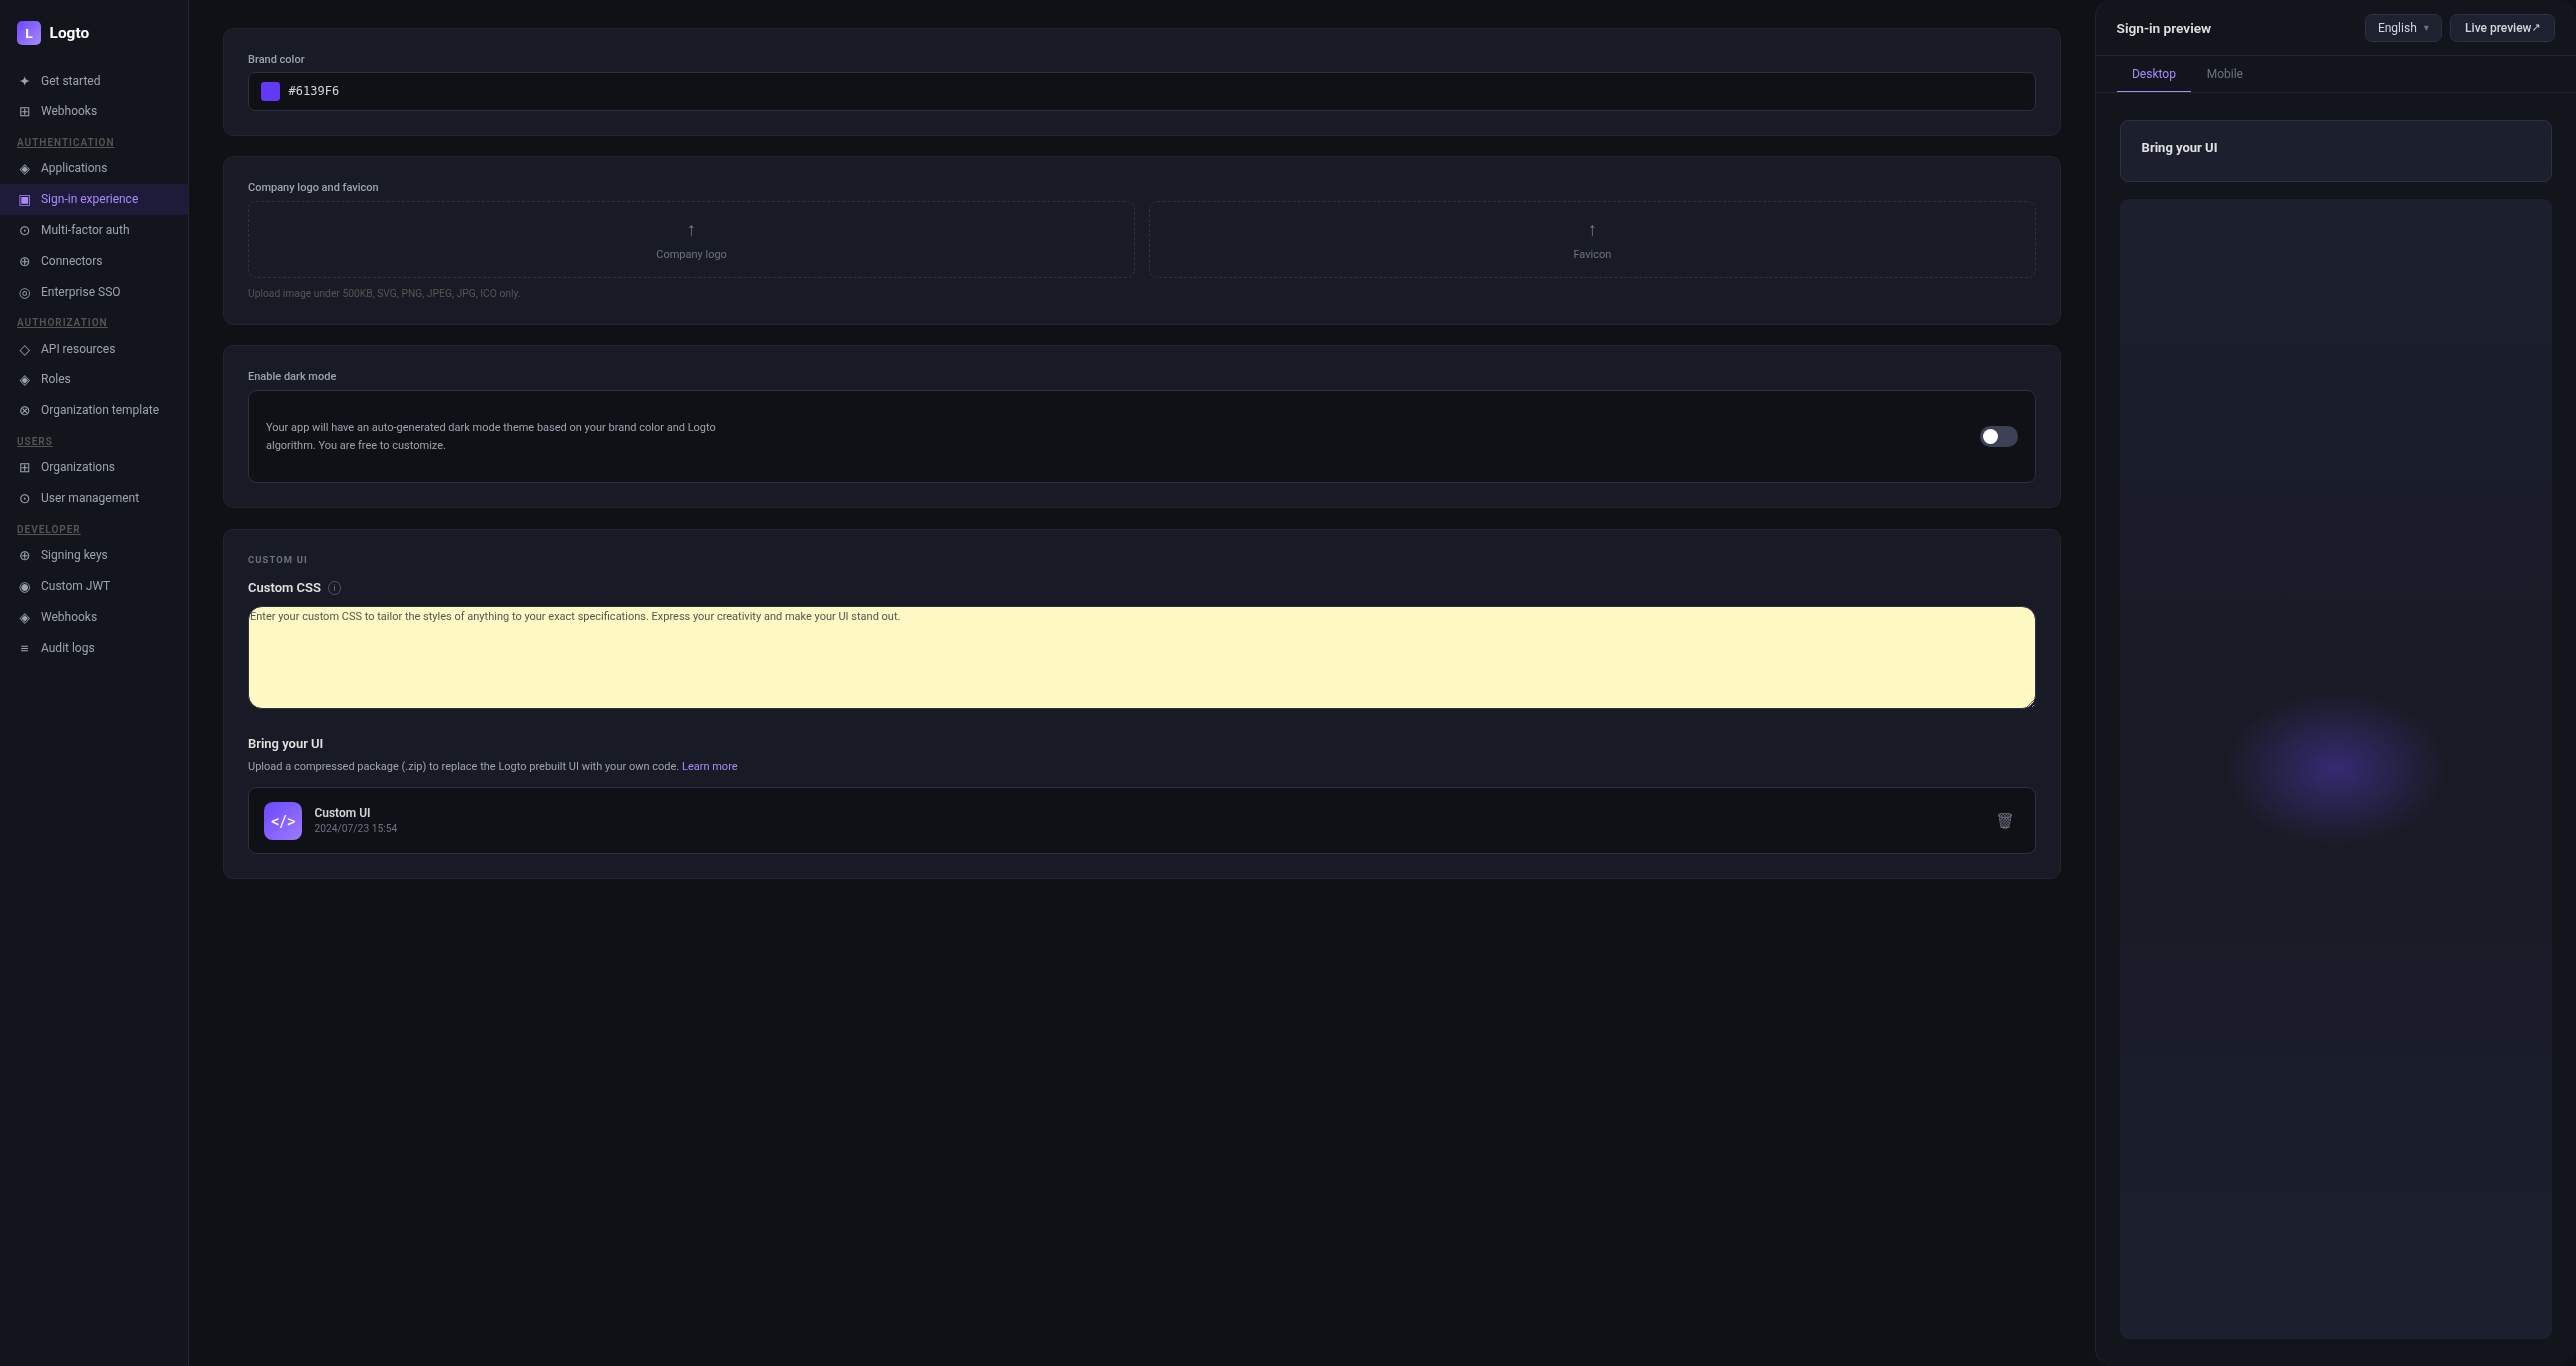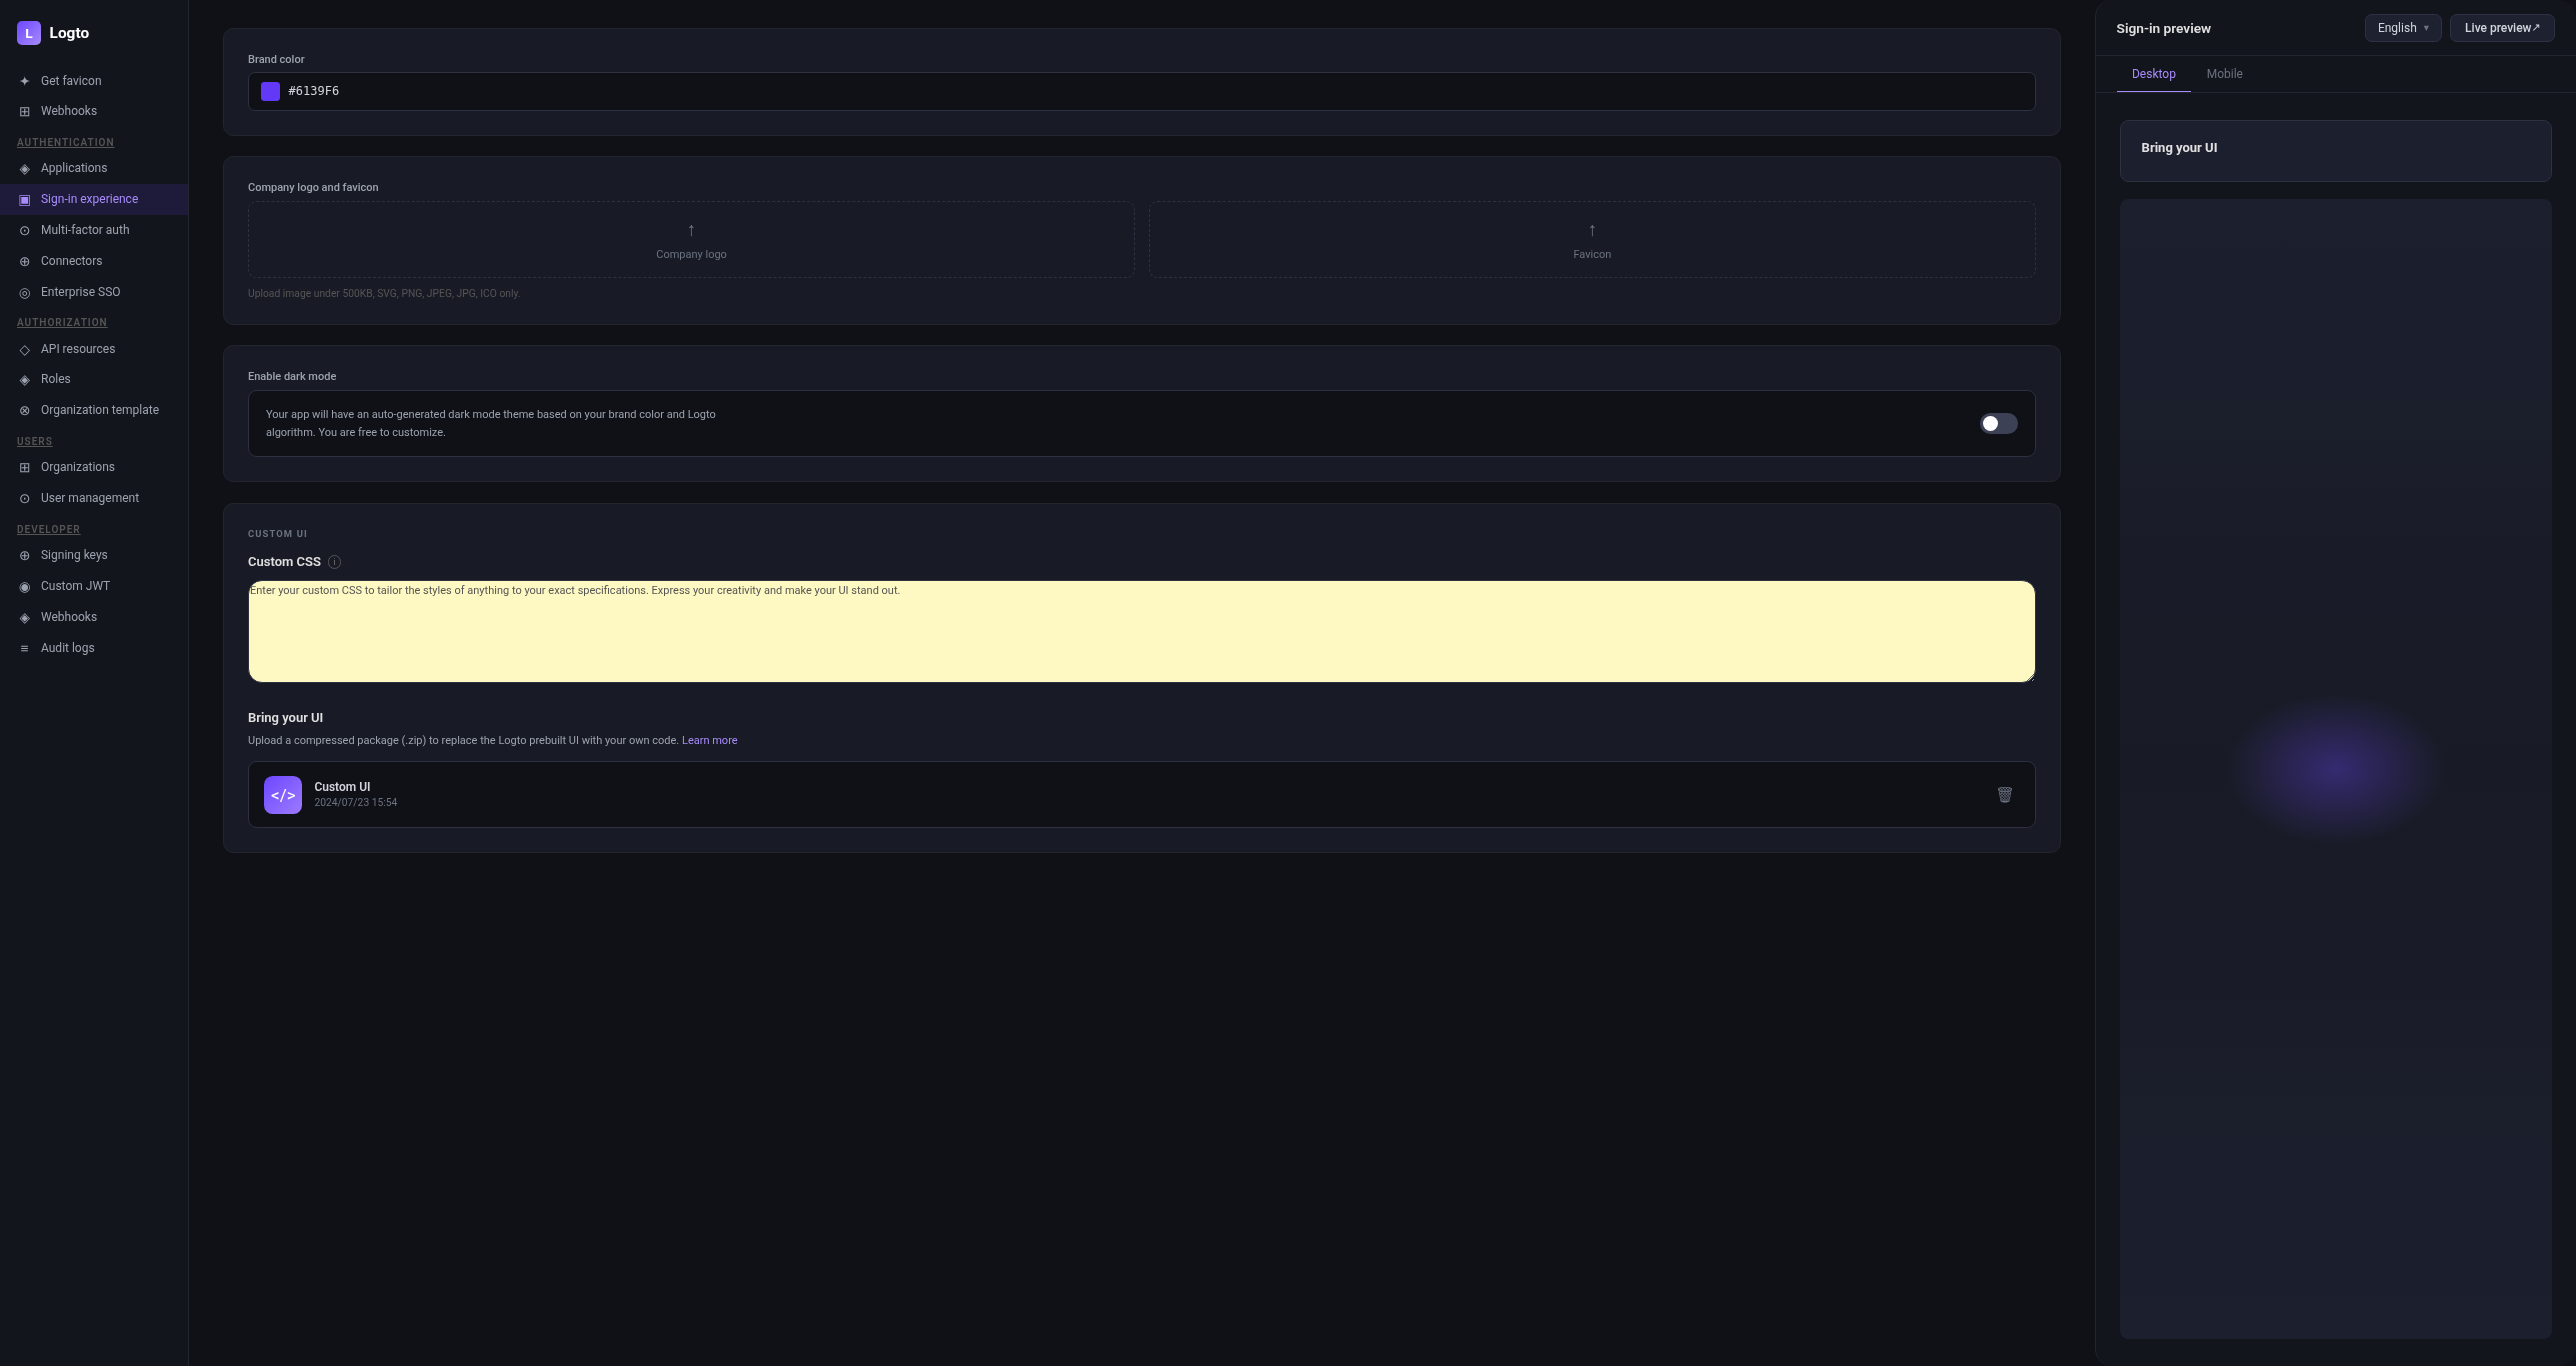--- a/index.html
+++ b/index.html
@@ -134,21 +134,21 @@
       cursor: pointer; transition: border-color 0.15s;
     }
     .upload-icon { font-size: 19px; }
     .upload-hint { font-size: 10.3px; color: #555; margin-top: 1.7px; }
 
     
     .dark-mode-row {
       background: #0f1117;
       border: 0.9px solid #2d3142;
       border-radius: 8.6px;
-      padding: 15px 17px;
+      padding: 28px 17px;
       display: flex; align-items: center; justify-content: space-between;
     }
     .dark-mode-text { font-size: 11px; color: #9ca3af; max-width: 481px; line-height: 1.6; }
     .toggle {
       width: 38px; height: 20.6px;
       background: #3d4155;
       border-radius: 10.3px;
       position: relative;
       flex-shrink: 0;
       cursor: pointer;
@@ -307,21 +307,21 @@
 
 <nav class="sidebar">
   <div class="sidebar-logo">
     <div class="sidebar-logo-icon">L</div>
     <span class="sidebar-logo-text">Logto</span>
   </div>
 
   <div id="sidebar-nav">
       <div class="sidebar-item">
         <span class="icon">✦</span>
-        <span>Get favicon</span>
+        <span>Get started</span>
       </div>
       <div class="sidebar-item">
         <span class="icon">⊞</span>
         <span>Webhooks</span>
       </div>
       <div class="sidebar-section-label">Authentication</div>
       <div class="sidebar-item">
         <span class="icon">◈</span>
         <span>Applications</span>
       </div>

